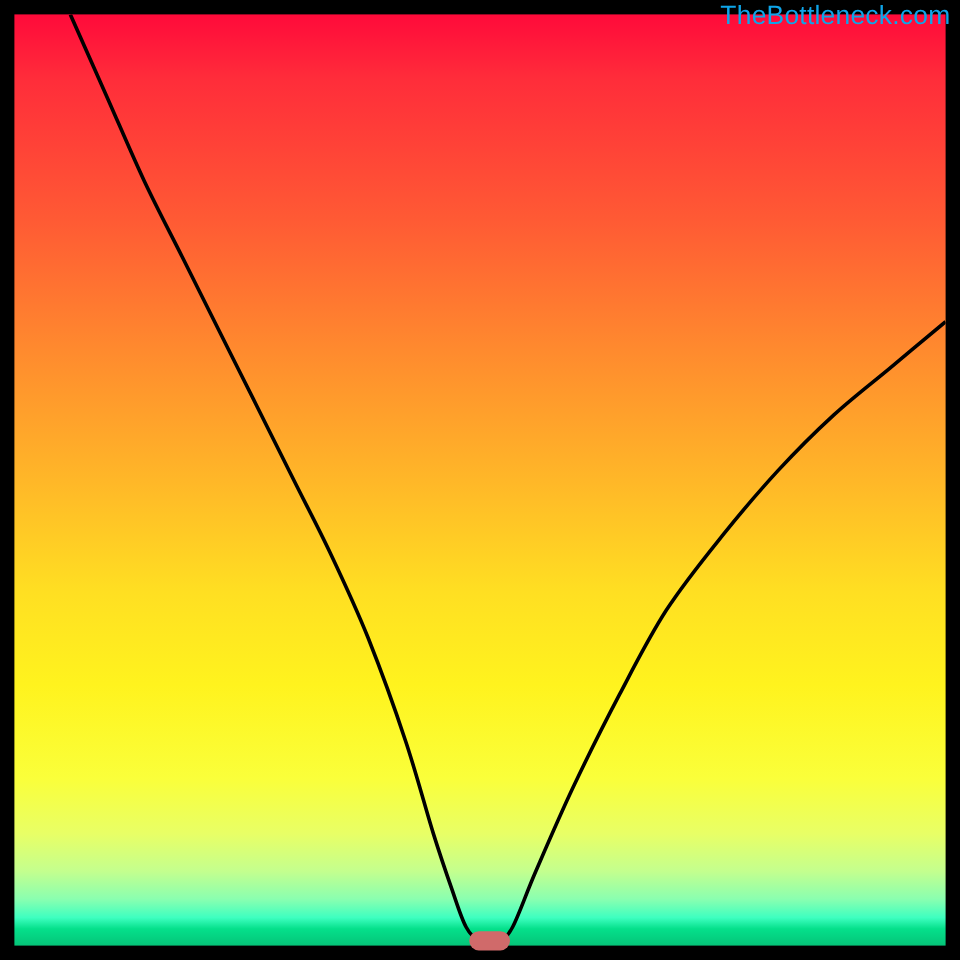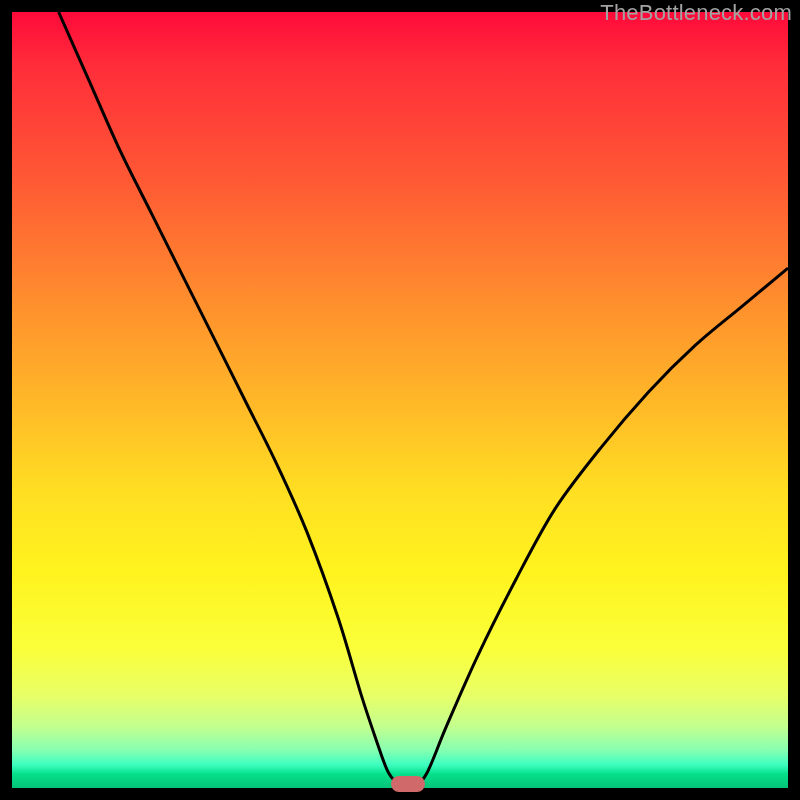--- a/index.html
+++ b/index.html
@@ -48,21 +48,21 @@
     position: absolute;
     left: 0;
     top: 0;
     width: 776px;
     height: 776px;
   }
   .attribution {
     position: absolute;
     right: 8px;
     top: 0px;
-    color: #a3a3a3;
+    color: #0ea5e9;
     font-size: 22px;
     font-weight: 500;
     letter-spacing: 0.2px;
   }
   .marker {
     position: absolute;
     width: 34px;
     height: 16px;
     background: #d06a6a;
     border-radius: 8px;

